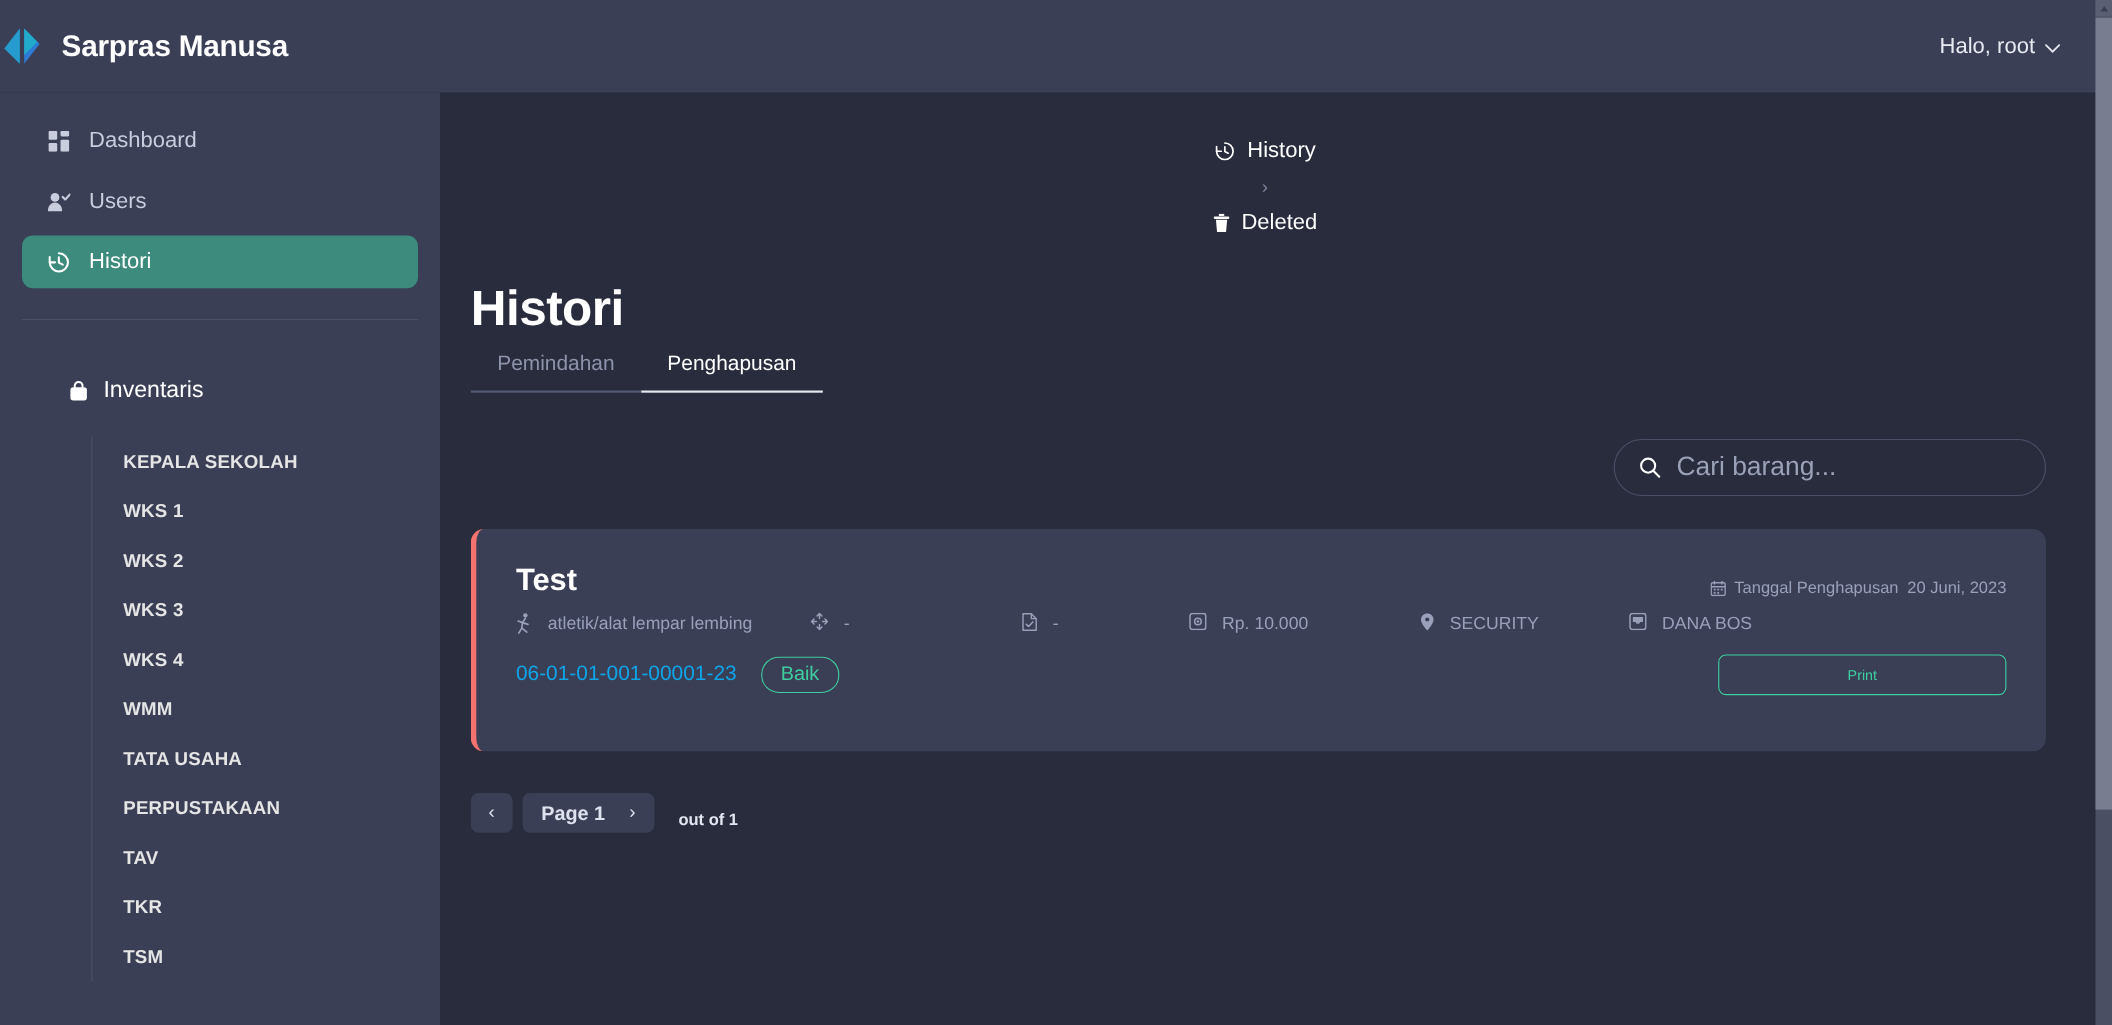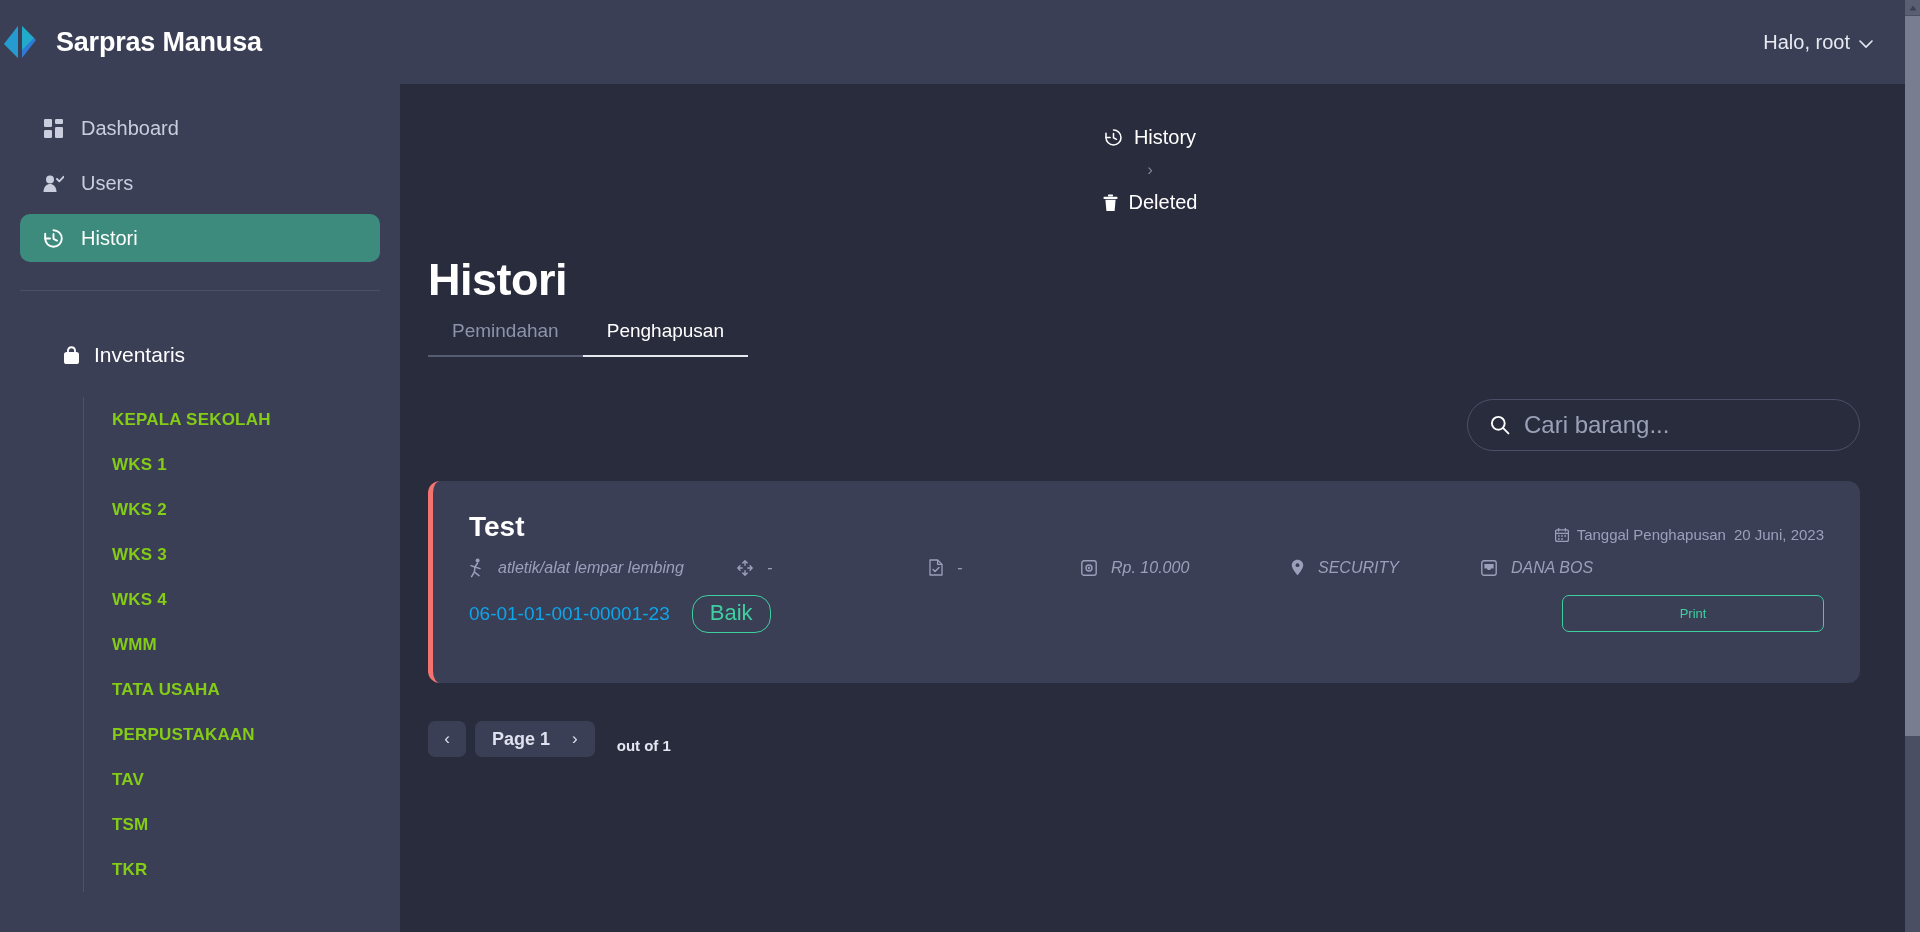--- a/index.html
+++ b/index.html
@@ -60,21 +60,21 @@
     display: flex; align-items: center; gap: 13px;
     margin: 52px 0 0 62px;
     color: #ffffff; font-size: 21px; font-weight: 500;
   }
   .subnav {
     margin: 30px 0 0 83px;
     border-left: 1px solid #4c5269;
     padding-left: 28px;
   }
   .subnav-item {
-    color: #84cc16; font-size: 17px; font-weight: bold;
+    color: #e5e5e5; font-size: 17px; font-weight: bold;
     letter-spacing: 0.2px;
     height: 45px; display: flex; align-items: center;
     cursor: pointer;
   }
 
   
   .main {
     position: absolute; top: 84px; left: 400px;
     width: 1520px; height: 848px;
     background: #282c3c;
@@ -134,34 +134,34 @@
   .card-date {
     margin-left: auto; display: flex; align-items: center; gap: 8px;
     color: #9aa0ba; font-size: 15px; padding-top: 12px;
   }
 
   .meta-row {
     display: flex; align-items: center;
     margin-top: 14px;
     color: #9aa0ba; font-size: 16px;
   }
-  .meta-cell { display: flex; align-items: center; gap: 14px; font-style: italic; }
+  .meta-cell { display: flex; align-items: flex-start; gap: 14px; }
   .meta-cell.c1 { width: 268px; }
   .meta-cell.c2 { width: 192px; }
   .meta-cell.c3 { width: 152px; }
   .meta-cell.c4 { width: 210px; }
   .meta-cell.c5 { width: 190px; }
   .meta-text { line-height: 1.35; }
 
   .bottom-row { display: flex; align-items: center; margin-top: 16px; }
   .inv-code { color: #0ea5e9; font-size: 19px; text-align: center; }
   .badge {
     margin-left: 22px;
     border: 1px solid #3ecfa0; border-radius: 16px;
-    color: #3ecfa0; font-size: 22px;
+    color: #3ecfa0; font-size: 18px;
     padding: 4px 17px 6px 17px;
   }
   .print-btn {
     margin-left: auto;
     width: 262px; height: 37px;
     border: 1px solid #3ecfa0; border-radius: 7px;
     background: transparent;
     color: #3ecfa0; font-size: 13px;
     font-family: "Liberation Sans", sans-serif;
     cursor: pointer;
@@ -271,22 +271,22 @@
   <div class="subnav">
     <div class="subnav-item">KEPALA SEKOLAH</div>
     <div class="subnav-item">WKS 1</div>
     <div class="subnav-item">WKS 2</div>
     <div class="subnav-item">WKS 3</div>
     <div class="subnav-item">WKS 4</div>
     <div class="subnav-item">WMM</div>
     <div class="subnav-item">TATA USAHA</div>
     <div class="subnav-item">PERPUSTAKAAN</div>
     <div class="subnav-item">TAV</div>
+    <div class="subnav-item">TKR</div>
     <div class="subnav-item">TSM</div>
-    <div class="subnav-item">TKR</div>
   </div>
 </div>
 
 <div class="main">
 
   <div class="breadcrumb">
     <span class="bc-link">
       <span>
         <svg width="19" height="19" viewBox="0 0 21 21">
           <path d="M10.5 2.2 A8.3 8.3 0 1 1 2.2 10.5" stroke="#ffffff" stroke-width="1.7" fill="none" stroke-linecap="round"></path>

